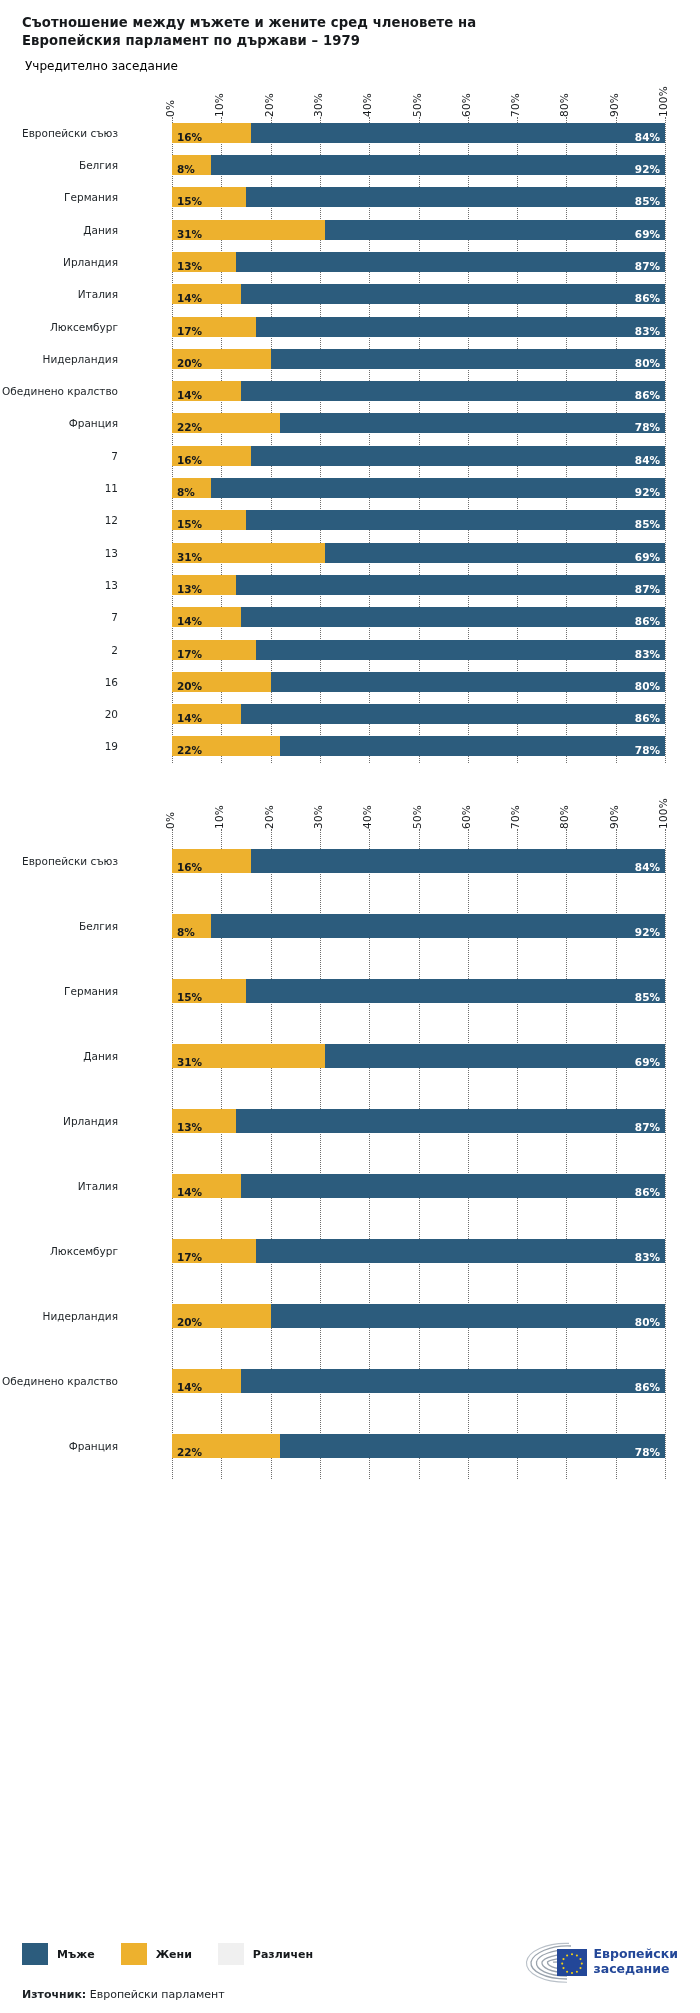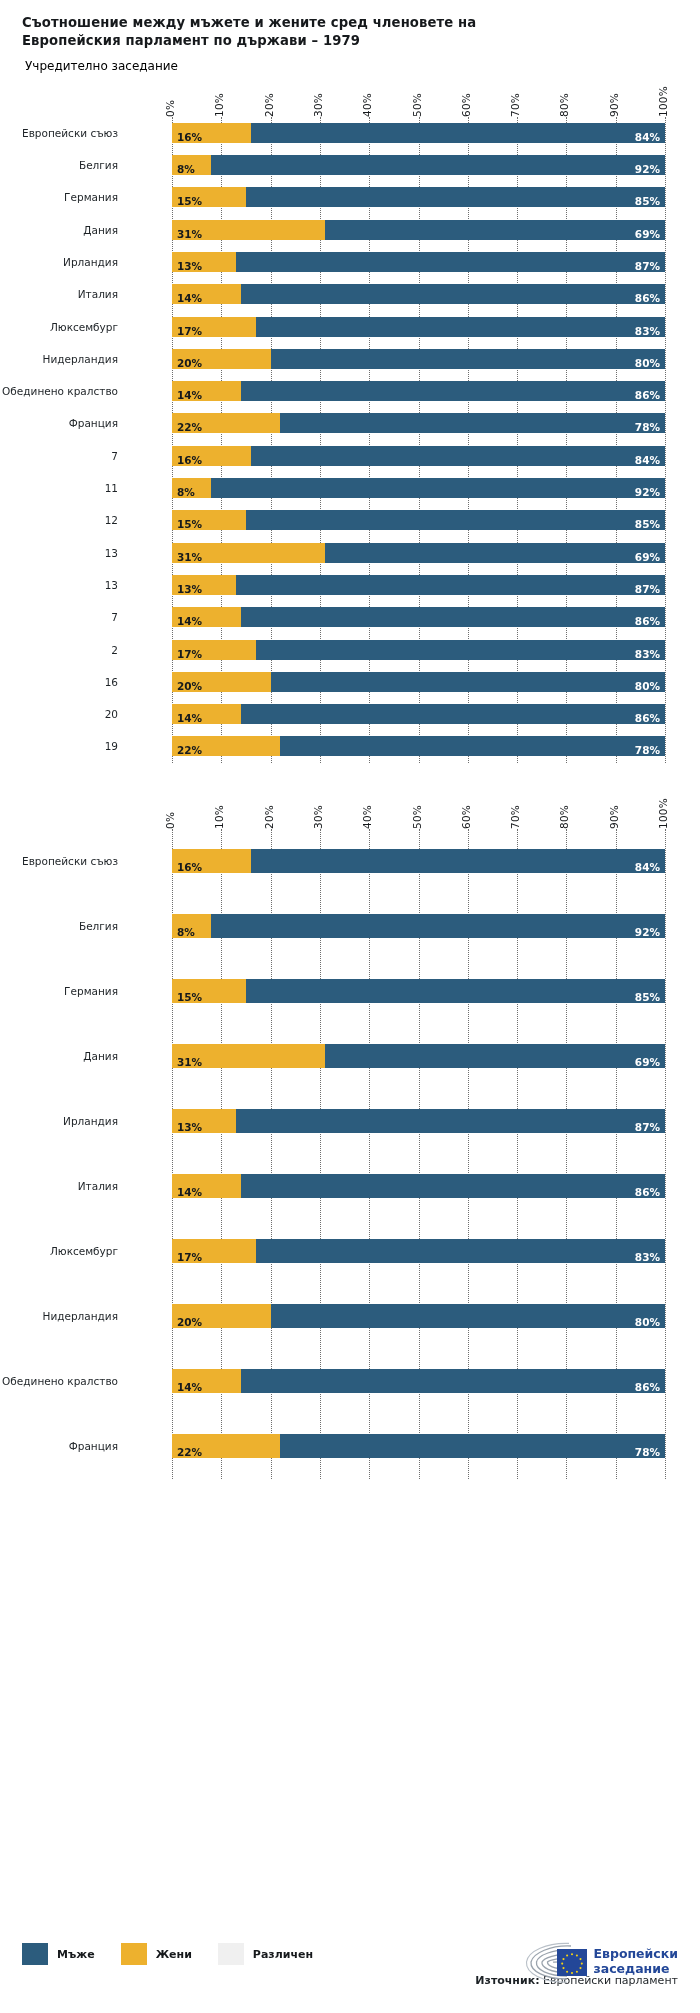--- a/index.html
+++ b/index.html
@@ -81,21 +81,21 @@
 
   
   #footer {
     position:absolute; left:0; right:0; bottom:0;
     height:98px; padding:28px 22px 0 22px;
   }
   #legend { display:flex; align-items:center; gap:0; }
   .legend-item { display:flex; align-items:center; margin-right:26px; }
   .swatch { width:26px; height:22px; margin-right:9px; }
   .legend-label { font-size:11px; font-weight:bold; color:#16191c; }
-  #source-line { margin-top:9px; font-size:11px; color:#1d2226;text-align:right; }
+  #source-line { margin-top:23px; font-size:11px; color:#1d2226; }
   #source-line b { font-weight:bold; }
   #ep-logo {
     position:absolute; right:22px; top:26px;
     display:flex; align-items:center;
   }
   #ep-mark { position:relative; width:66px; height:42px; }
   #ep-arcs {
     position:absolute; left:0; top:0; width:66px; height:42px;
   }
   #ep-flag {

